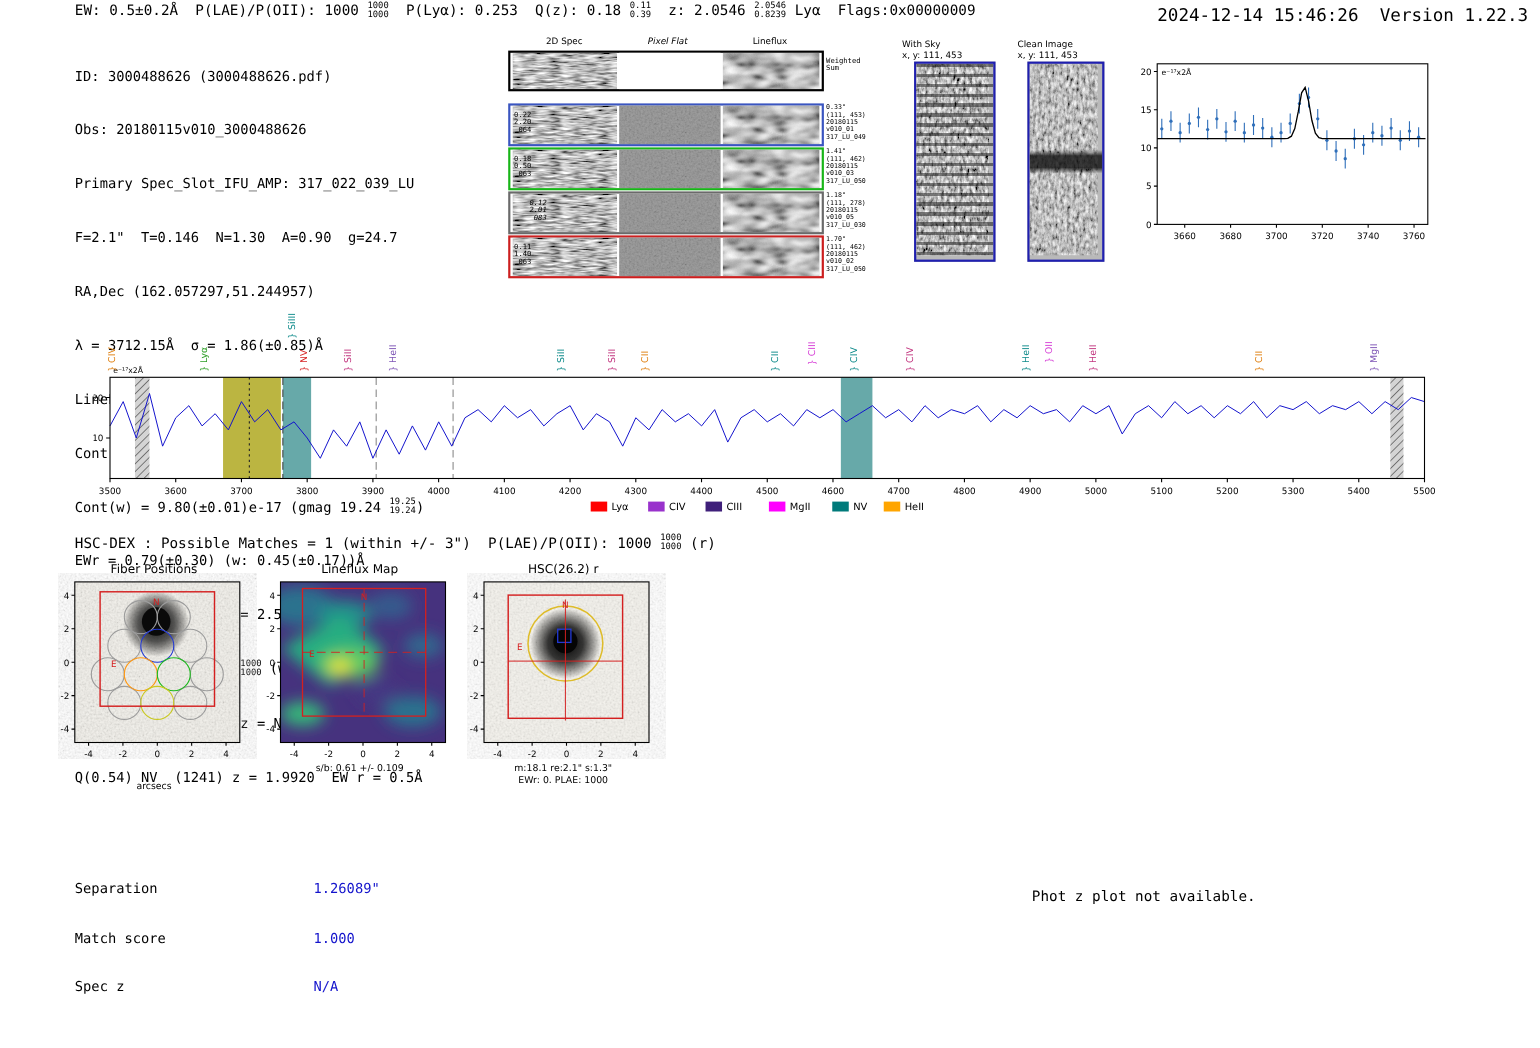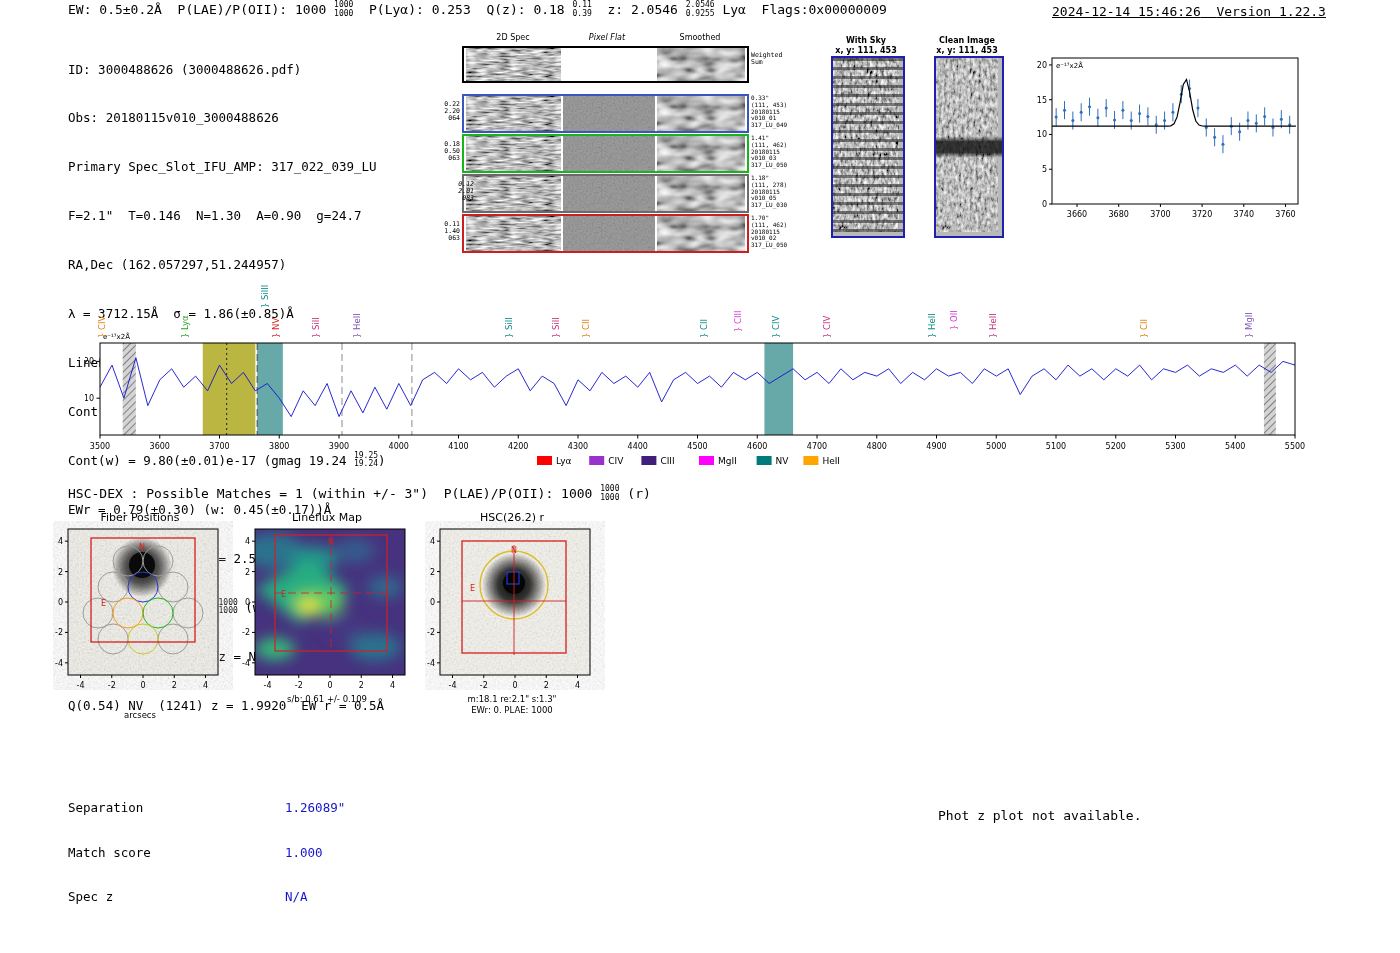--- a/index.html
+++ b/index.html
@@ -1,29 +1,29 @@
 <!DOCTYPE html>
 <html><head>
 <meta charset="utf-8">
 <style>
   html,body{margin:0;padding:0;background:#fff;}
   .page{position:relative;width:1400px;height:953px;background:#fff;overflow:hidden;
         font-family:"DejaVu Sans Mono",monospace;color:#000;}
   .abs{position:absolute;}
   .sans{font-family:"DejaVu Sans","Liberation Sans",sans-serif;}
   .hline{left:68px;top:2px;font-size:13px;white-space:pre;}
-  .stamp{left:1052px;top:4px;font-size:13px;white-space:pre;text-decoration:underline;}
+  .stamp{left:1052px;top:4px;font-size:16px;white-space:pre;}
   .info{left:68px;top:29px;font-size:12.5px;line-height:16.3px;white-space:pre;}
   .frac{display:inline-flex;flex-direction:column;font-size:8px;line-height:1.05;
         vertical-align:middle;position:relative;top:-1px;text-align:left;}
   .c2title{font-size:8px;text-align:center;width:96px;}
   .c2row{position:absolute;box-sizing:border-box;background:#fff;}
-  .c2left{position:absolute;width:22px;font-size:6.5px;line-height:7px;text-align:right;}
+  .c2left{position:absolute;width:22px;font-size:6.5px;line-height:7px;text-align:right;margin-left:23px;}
   .c2right{position:absolute;width:60px;font-size:6px;line-height:6.8px;}
-  .skyTitle{font-size:8px;text-align:center;font-weight:bold;}
+  .skyTitle{font-size:8px;}
   .skypanel{position:absolute;border:2px solid #1f1fb0;background:#b9b9b9;overflow:hidden;}
   .stripes{position:absolute;left:0;top:0;right:0;bottom:0;
     background:repeating-linear-gradient(180deg,rgba(15,15,15,.5) 0px,rgba(15,15,15,.5) 3px,rgba(255,255,255,0) 3px,rgba(255,255,255,0) 9px);}
   .darkband{position:absolute;left:0;top:0;right:0;bottom:0;
     background:linear-gradient(180deg,rgba(0,0,0,0) 0%,rgba(0,0,0,0) 44%,rgba(0,0,0,.75) 47%,rgba(0,0,0,.75) 53%,rgba(0,0,0,0) 56%);}
   .hscline{left:68px;top:486px;font-size:13px;white-space:pre;}
   .cutTitle{font-size:11px;text-align:center;width:204px;}
   .cutCap{font-size:8.5px;text-align:center;width:204px;}
   .mtable{left:68px;top:772px;font-size:12.5px;line-height:14.7px;white-space:pre;}
   .mt-label{display:inline-block;width:217px;}
@@ -97,21 +97,21 @@
           <stop offset="0" stop-color="#000"></stop>
           <stop offset="0.5" stop-color="#141414" stop-opacity="0.85"></stop>
           <stop offset="1" stop-color="#000" stop-opacity="0"></stop>
         </radialGradient>
       <clipPath id="clipLF">
           <rect width="150" height="146"></rect>
         </clipPath>
     </defs>
   </svg>
 
-  <div class="abs hline">EW: 0.5±0.2Å  P(LAE)/P(OII): 1000 <span class="frac"><span>1000</span><span>1000</span></span>  P(Lyα): 0.253  Q(z): 0.18 <span class="frac"><span>0.11</span><span>0.39</span></span>  z: 2.0546 <span class="frac"><span>2.0546</span><span>0.9255</span></span> Lyα  Flags:0x00000009</div>
+  <div class="abs hline">EW: 0.5±0.2Å  P(LAE)/P(OII): 1000 <span class="frac"><span>1000</span><span>1000</span></span>  P(Lyα): 0.253  Q(z): 0.18 <span class="frac"><span>0.11</span><span>0.39</span></span>  z: 2.0546 <span class="frac"><span>2.0546</span><span>0.8239</span></span> Lyα  Flags:0x00000009</div>
   <div class="abs stamp"><span>2024-12-14 15:46:26</span>  <span>Version 1.22.3</span></div>
 
   <div class="abs info">
     <div>ID: 3000488626 (3000488626.pdf)</div>
     <div>Obs: 20180115v010_3000488626</div>
     <div>Primary Spec_Slot_IFU_AMP: 317_022_039_LU</div>
     <div>F=2.1"  T=0.146  N=1.30  A=0.90  g=24.7</div>
     <div>RA,Dec (162.057297,51.244957)</div>
     <div>λ = 3712.15Å  σ = 1.86(±0.85)Å</div>
     <div>LineFlux = 1.30(±0.50)e-16</div>
@@ -119,21 +119,21 @@
     <div>Cont(w) = 9.80(±0.01)e-17 (gmag 19.24 <span class="frac"><span>19.25</span><span>19.24</span></span>)</div>
     <div>EWr = 0.79(±0.30) (w: 0.45(±0.17))Å</div>
     <div>S/N = 5.2(±0.5)  χ² = 2.5(±0.2)</div>
     <div>P(LAE)/P(OII): 1000 <span class="frac"><span>1000</span><span>1000</span></span> (w: 1000 <span class="frac"><span>1000</span><span>1000</span></span>)</div>
     <div>LyA z = 2.0536  OII z = N/A</div>
     <div>Q(0.54) NV  (1241) z = 1.9920  EW r = 0.5Å</div>
   </div>
 
   <div class="abs c2title sans" style="left:465px;top:33px;">2D Spec</div>
   <div class="abs c2title sans" style="left:561px;top:33px;width:92px;font-style:italic;">Pixel Flat</div>
-  <div class="abs c2title sans" style="left:655px;top:33px;width:90px;">Smoothed</div>
+  <div class="abs c2title sans" style="left:655px;top:33px;width:90px;">Lineflux</div>
   <div id="c2d">
       <div class="c2row" style="left:462px;top:46px;width:287px;height:37px;border:2px solid #000000;">
         <div style="position:absolute;left:2px;top:0;width:95px;height:33px;overflow:hidden;">
           <svg width="95" height="33">
             <rect width="95" height="33" fill="#8a8a8a"></rect>
             <rect width="95" height="33" filter="url(#fSpec)"></rect>
           </svg>
         </div>
         <div style="position: absolute; left: 99px; top: 0px; width: 92px; height: 33px; overflow: hidden; background: rgb(255, 255, 255);"></div>
         <div style="position:absolute;left:193px;top:0;width:88px;height:33px;overflow:hidden;">

